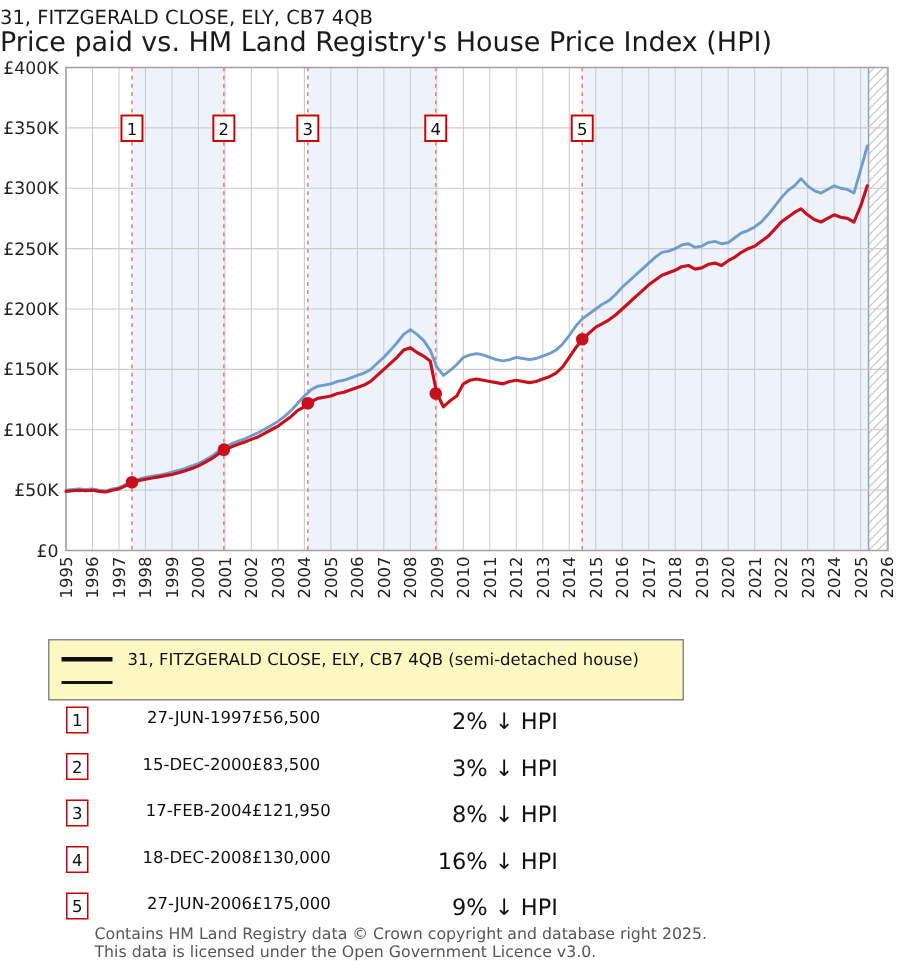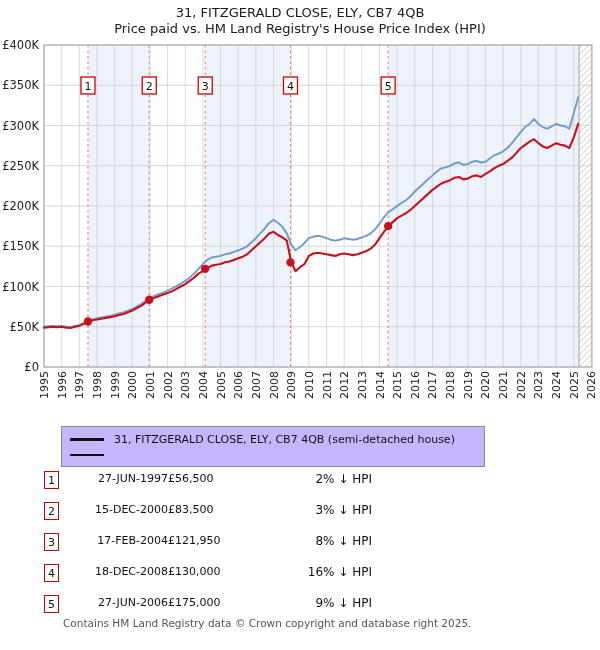--- a/index.html
+++ b/index.html
@@ -1,41 +1,41 @@
 <!DOCTYPE html>
 <html><head>
 <meta charset="utf-8">
 <style>
   html,body{margin:0;padding:0;background:#ffffff;}
   .page{position:relative;width:600px;height:650px;background:#ffffff;
         font-family:"DejaVu Sans","Liberation Sans",sans-serif;color:#111;overflow:hidden;}
-  .title-block{position:absolute;top:4px;left:0;width:600px;text-align:center;}
+  .title-block{position:absolute;top:4px;left:0;width:600px;}
   .title-line1{font-size:13px;line-height:17px;color:#1a1a1a;}
-  .title-line2{font-size:13px;line-height:16px;color:#1a1a1a;}
+  .title-line2{font-size:18px;line-height:16px;color:#1a1a1a;}
   svg text{font-family:"DejaVu Sans","Liberation Sans",sans-serif;}
   .chart-svg{position:absolute;top:40px;left:0;}
-  .legend{position:absolute;left:61px;top:426px;width:424px;height:41px;border:1px solid #8a8a8a;
-          background:#c4b5fd;box-sizing:border-box;padding:4px 0 0 8px;}
+  .legend{position:absolute;left:32px;top:426px;width:424px;height:41px;border:1px solid #8a8a8a;
+          background:#fef9c3;box-sizing:border-box;padding:4px 0 0 8px;}
   .legend-row{display:flex;align-items:center;height:16px;}
   .legend-swatch{display:inline-block;width:34px;margin-right:10px;flex:0 0 34px;}
   .legend-swatch.red{border-top:3px solid;}
   .legend-swatch.blue{border-top:2.5px solid;}
   .legend-label{font-size:11px;white-space:nowrap;color:#111;}
   .sales-table{position:absolute;left:0;top:0;width:600px;height:650px;pointer-events:none;}
   .sale-row{position:absolute;left:0;width:600px;height:20px;}
   .sale-row:nth-of-type(1){top:471px;}
   .sale-row:nth-of-type(2){top:502px;}
   .sale-row:nth-of-type(3){top:533px;}
   .sale-row:nth-of-type(4){top:564px;}
   .sale-row:nth-of-type(5){top:595px;}
   .num-box{position:absolute;left:44px;top:0;width:13px;height:16px;border:1.4px solid #c00;
            font-size:11px;line-height:17px;text-align:center;color:#111;background:#fff;}
   .cell-date{position:absolute;left:62px;top:1px;width:106px;font-size:11px;text-align:right;color:#111;}
   .cell-price{position:absolute;left:168px;top:1px;width:100px;font-size:11px;text-align:left;color:#111;}
-  .cell-pct{position:absolute;left:278px;top:1px;width:94px;font-size:12px;text-align:right;color:#111;}
+  .cell-pct{position:absolute;left:278px;top:1px;width:94px;font-size:15px;text-align:right;color:#111;}
   .footer{position:absolute;left:43px;top:618px;font-size:10.5px;line-height:11.5px;color:#565656;margin-left:20px;}
 </style>
 </head>
 <body>
 
 <div class="page">
 
   <div class="title-block">
     <div class="title-line1">31, FITZGERALD CLOSE, ELY, CB7 4QB</div>
     <div class="title-line2">Price paid vs. HM Land Registry's House Price Index (HPI)</div>
@@ -226,15 +226,16 @@
     <div class="sale-row">
       <span class="num-box">5</span>
       <span class="cell-date">27-JUN-2006</span>
       <span class="cell-price">£175,000</span>
       <span class="cell-pct">9% ↓ HPI</span>
     </div>
   </div>
 
   <div class="footer">
     <div>Contains HM Land Registry data © Crown copyright and database right 2025.</div>
+    <div>This data is licensed under the Open Government Licence v3.0.</div>
   </div>
 
 </div>
 
 </body></html>

